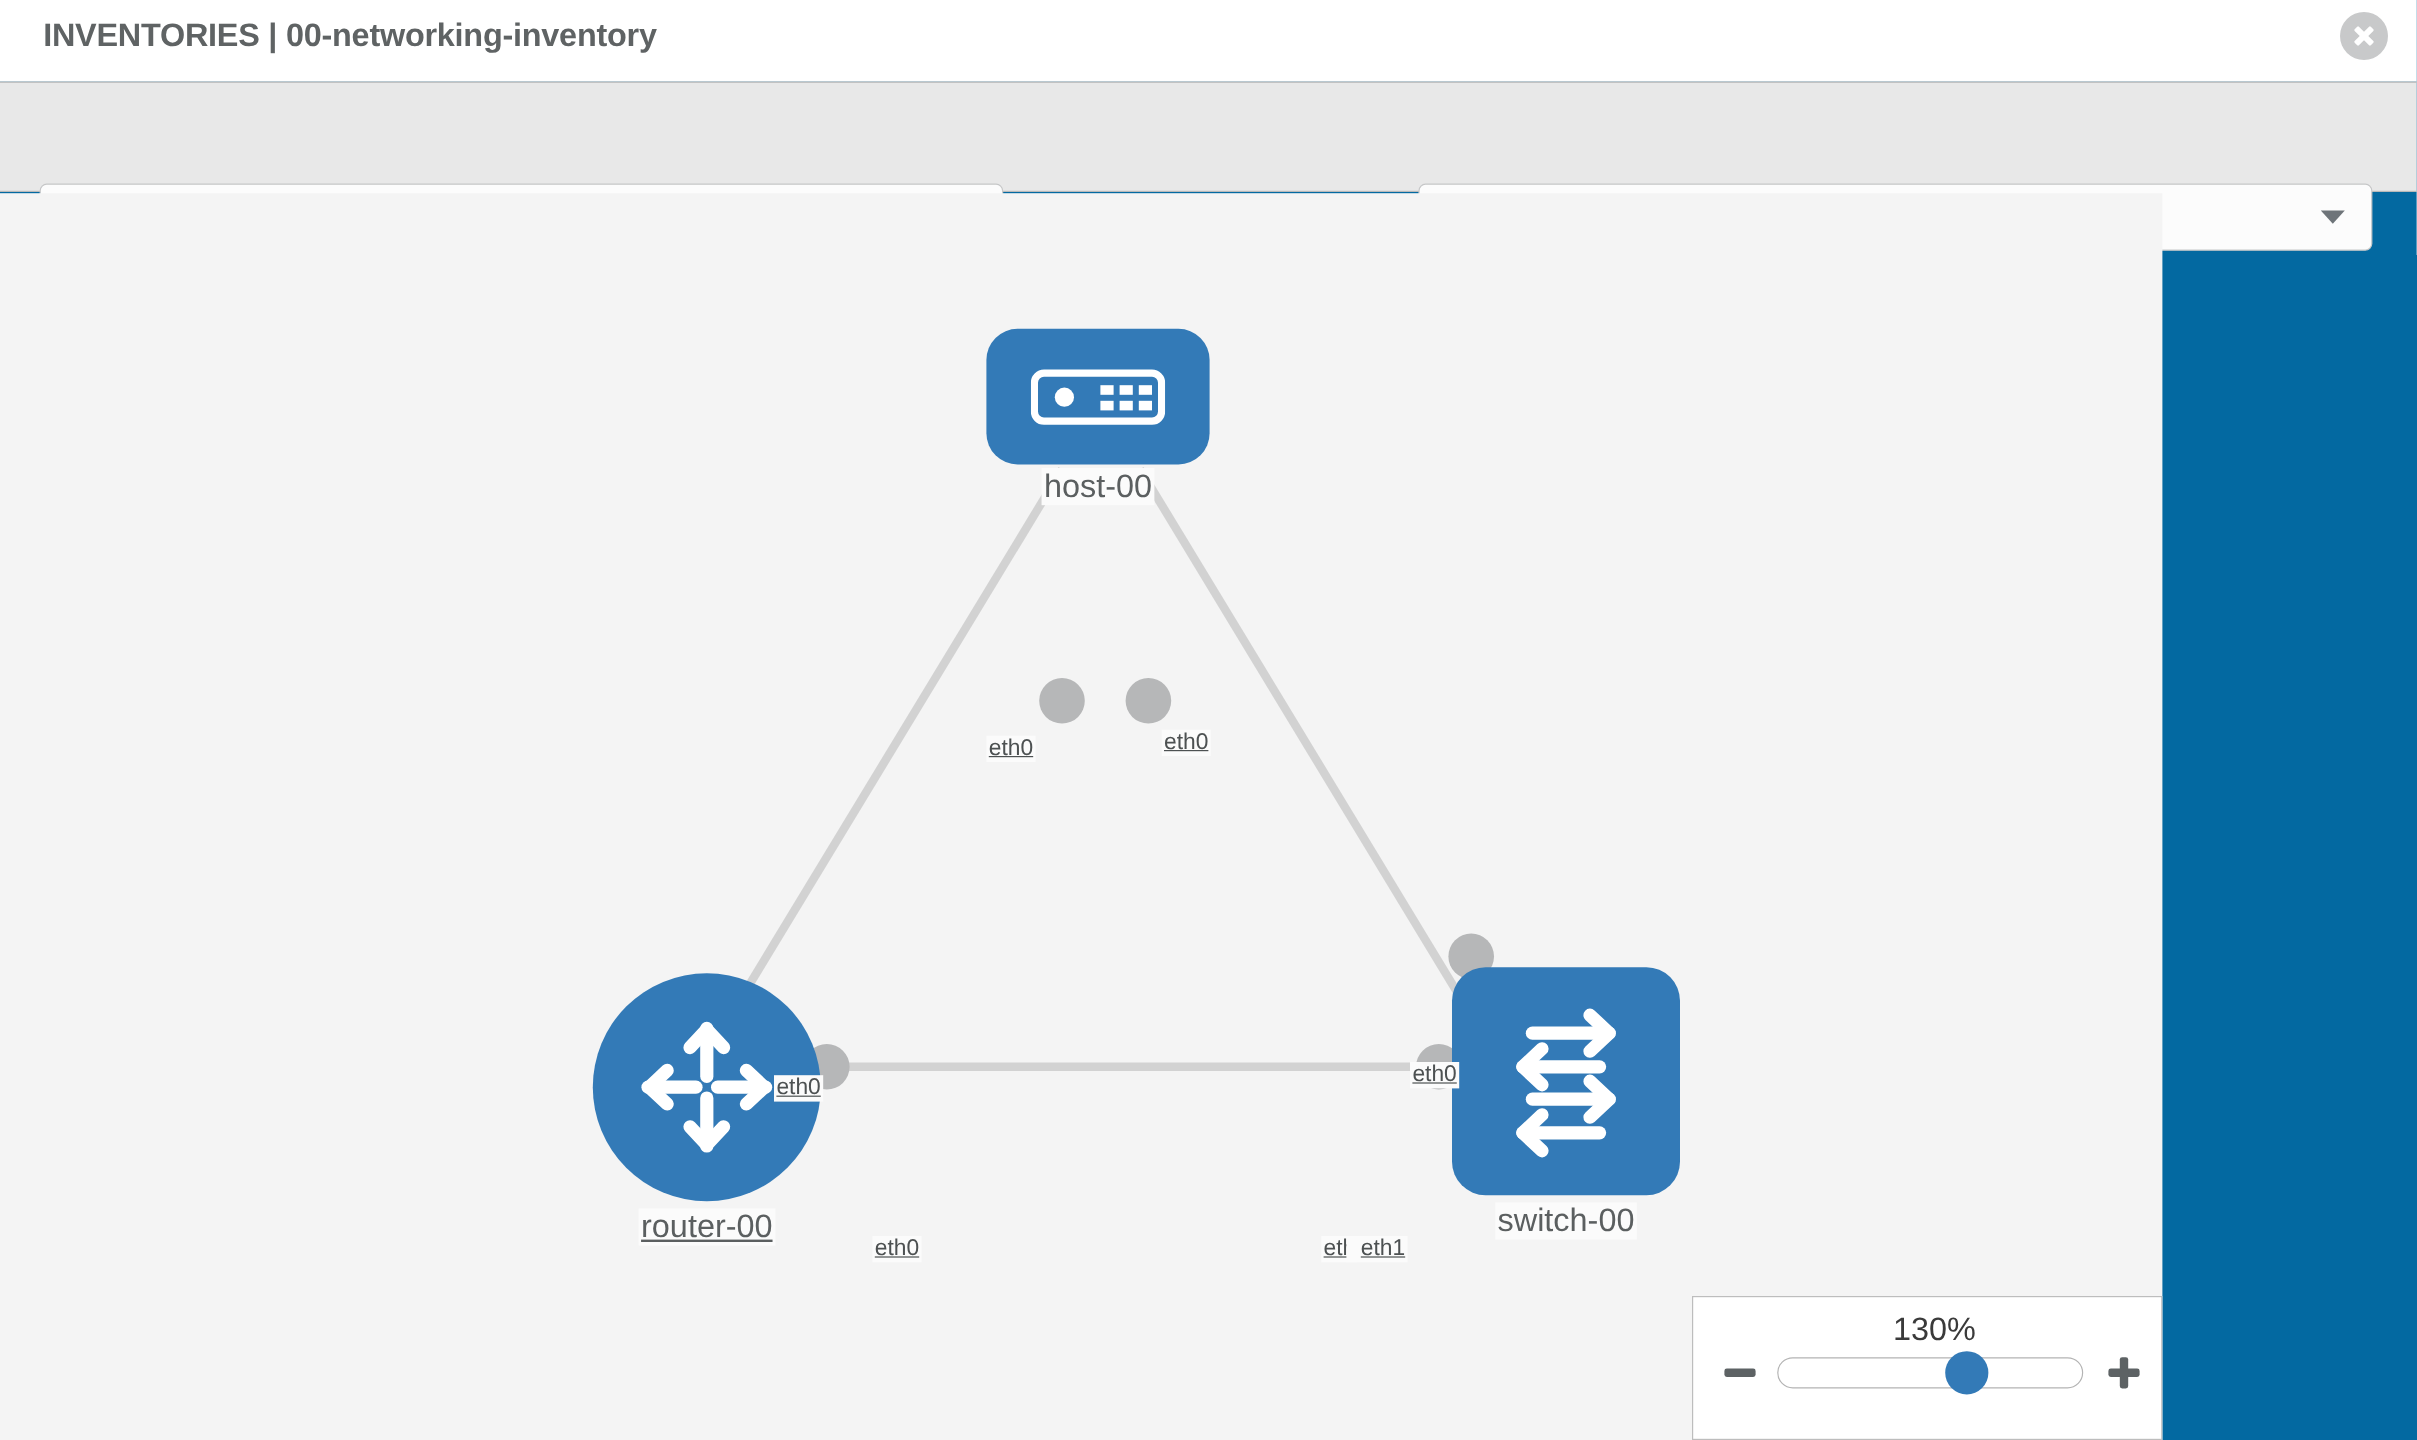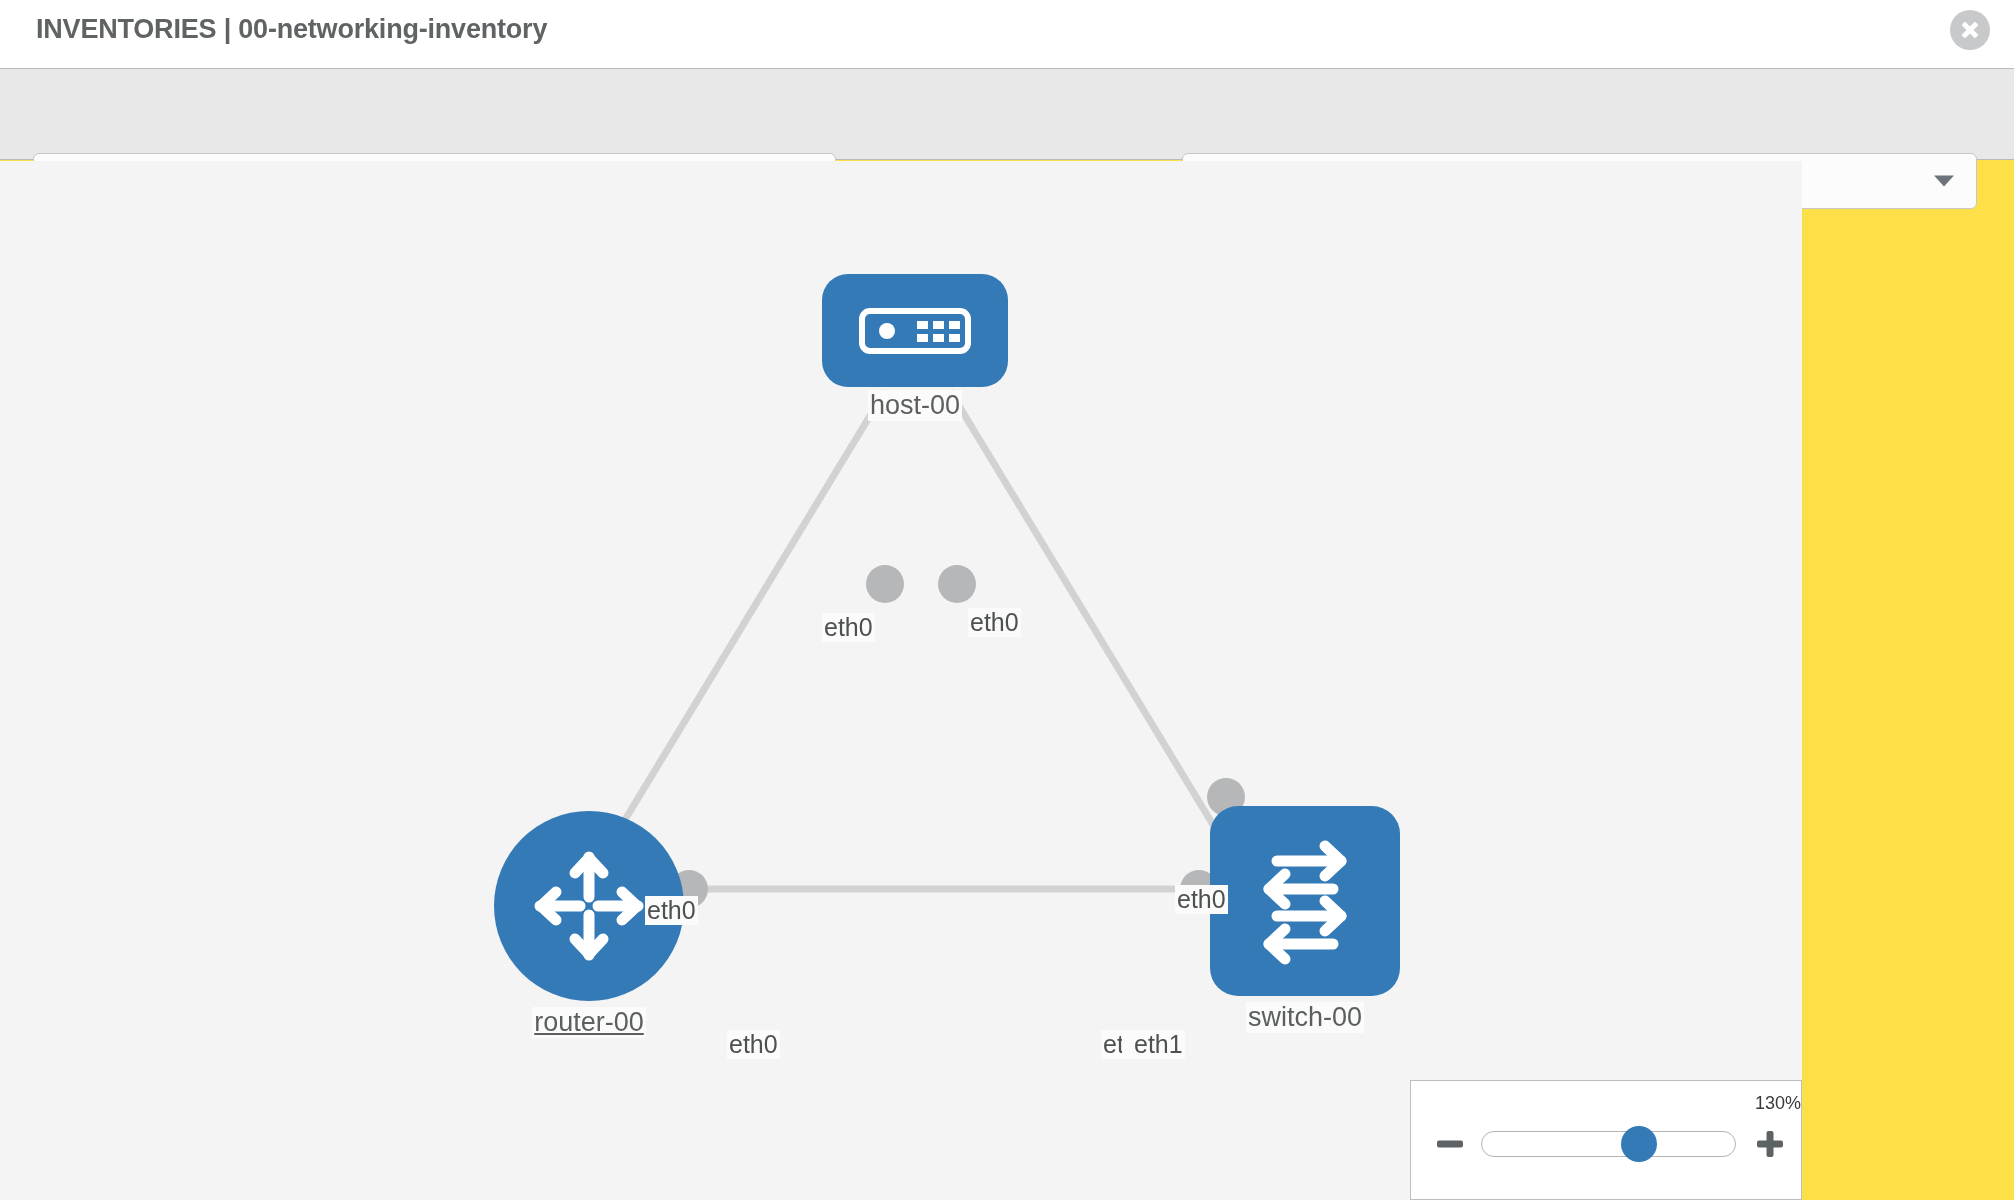--- a/index.html
+++ b/index.html
@@ -2,21 +2,21 @@
 <html><head>
 <meta charset="utf-8">
 <style>
   * { box-sizing: border-box; margin: 0; padding: 0; }
   html, body {
     width: 2014px; height: 1200px;
     background: #ffffff;
     font-family: "Liberation Sans", sans-serif;
     overflow: hidden;
   }
-  #app { position: relative; width: 2014px; height: 1200px; background:#fde047; }
+  #app { position: relative; width: 2014px; height: 1200px; background:#0369a1; }
 
   
   .header {
     position: absolute; left:0; top:0; width:2014px; height:68px;
     background:#ffffff;
   }
   .header-title {
     position:absolute; left:36px; top:14px;
     font-size:27px; font-weight:bold; color:#5f6364;
     letter-spacing:-0.2px; white-space:nowrap;
@@ -89,36 +89,36 @@
     background:#337ab7; display:flex; align-items:center; justify-content:center;
     cursor:pointer;
   }
   .node-label {
     position:absolute; left:50%; transform:translateX(-50%);
     white-space:nowrap; font-size:27px; color:#5b5f60;
     background:#fbfbfb; padding:0 2px;
   }
   .port-label {
     position:absolute; white-space:nowrap;
-    font-size:25px; color:#4d5152; background:#fbfbfb; padding:0 2px;
+    font-size:19px; color:#4d5152; background:#fbfbfb; padding:0 2px;text-decoration:underline;
   }
   .connector {
     position:absolute; width:38px; height:38px; border-radius:50%;
     background:#b6b7b8;
   }
 
   
   .zoom-panel {
     position:absolute; right:0; bottom:0;
     width:392px; height:120px;
     background:#ffffff; border:1px solid #bdbdbd;
   }
   .zoom-value {
-    position:absolute; left:12px; right:0; top:12px; text-align:right;
-    font-size:18px; color:#3a3a3a;
+    position:absolute; left:12px; right:0; top:12px; text-align:center;
+    font-size:27px; color:#3a3a3a;
   }
   .zoom-minus, .zoom-plus {
     position:absolute; top:46px; width:34px; height:34px; cursor:pointer;
   }
   .zoom-minus { left:22px; }
   .zoom-plus  { right:14px; }
   .zoom-minus::before, .zoom-plus::before {
     content:""; position:absolute; left:50%; top:50%;
     width:26px; height:7px; background:#5d6264; border-radius:2px;
     transform:translate(-50%,-50%);

